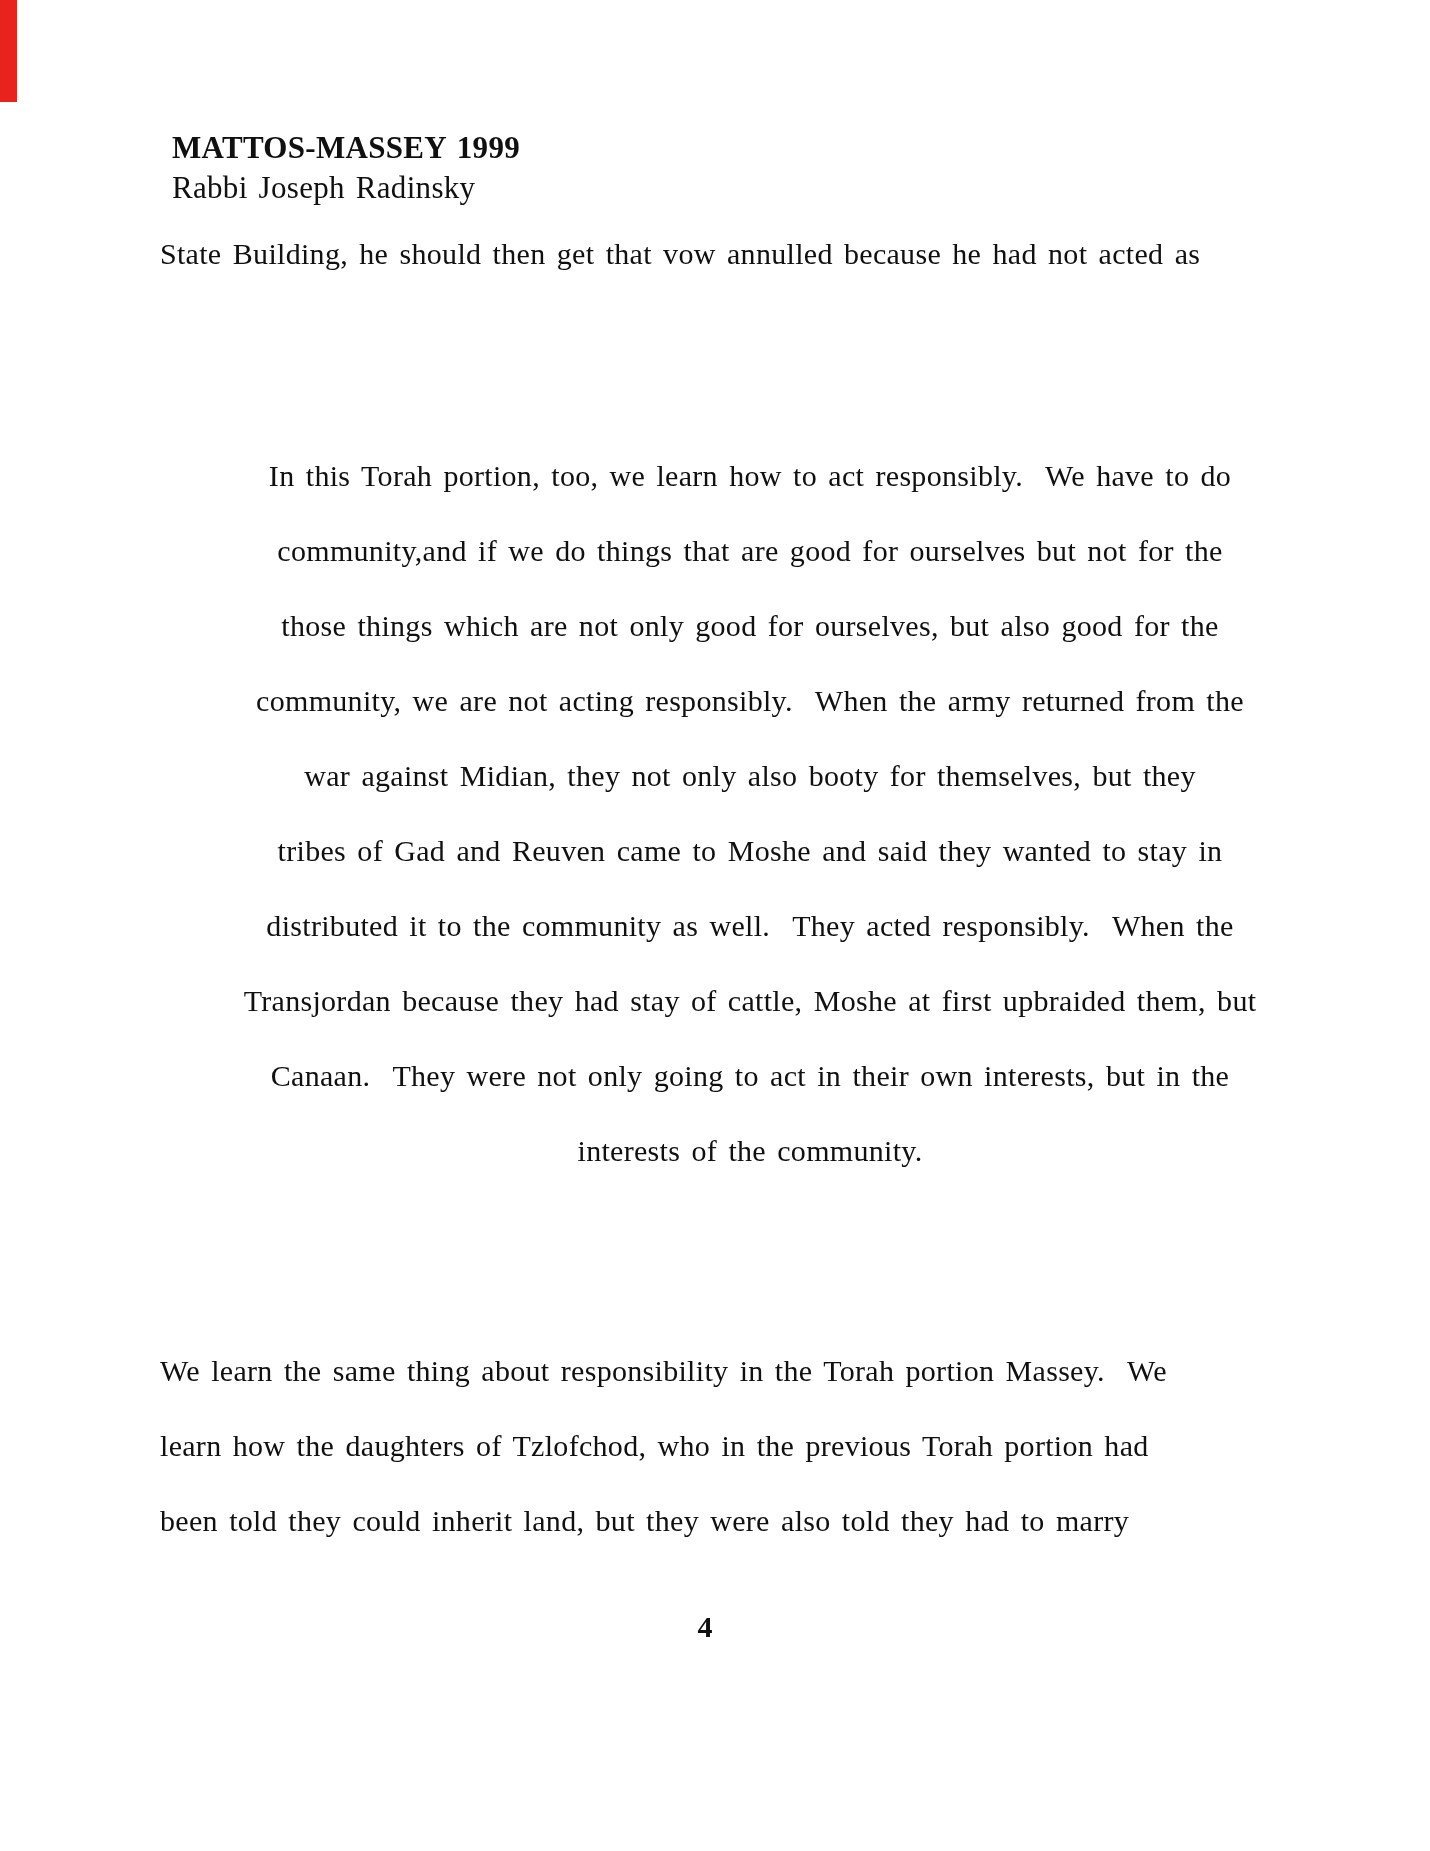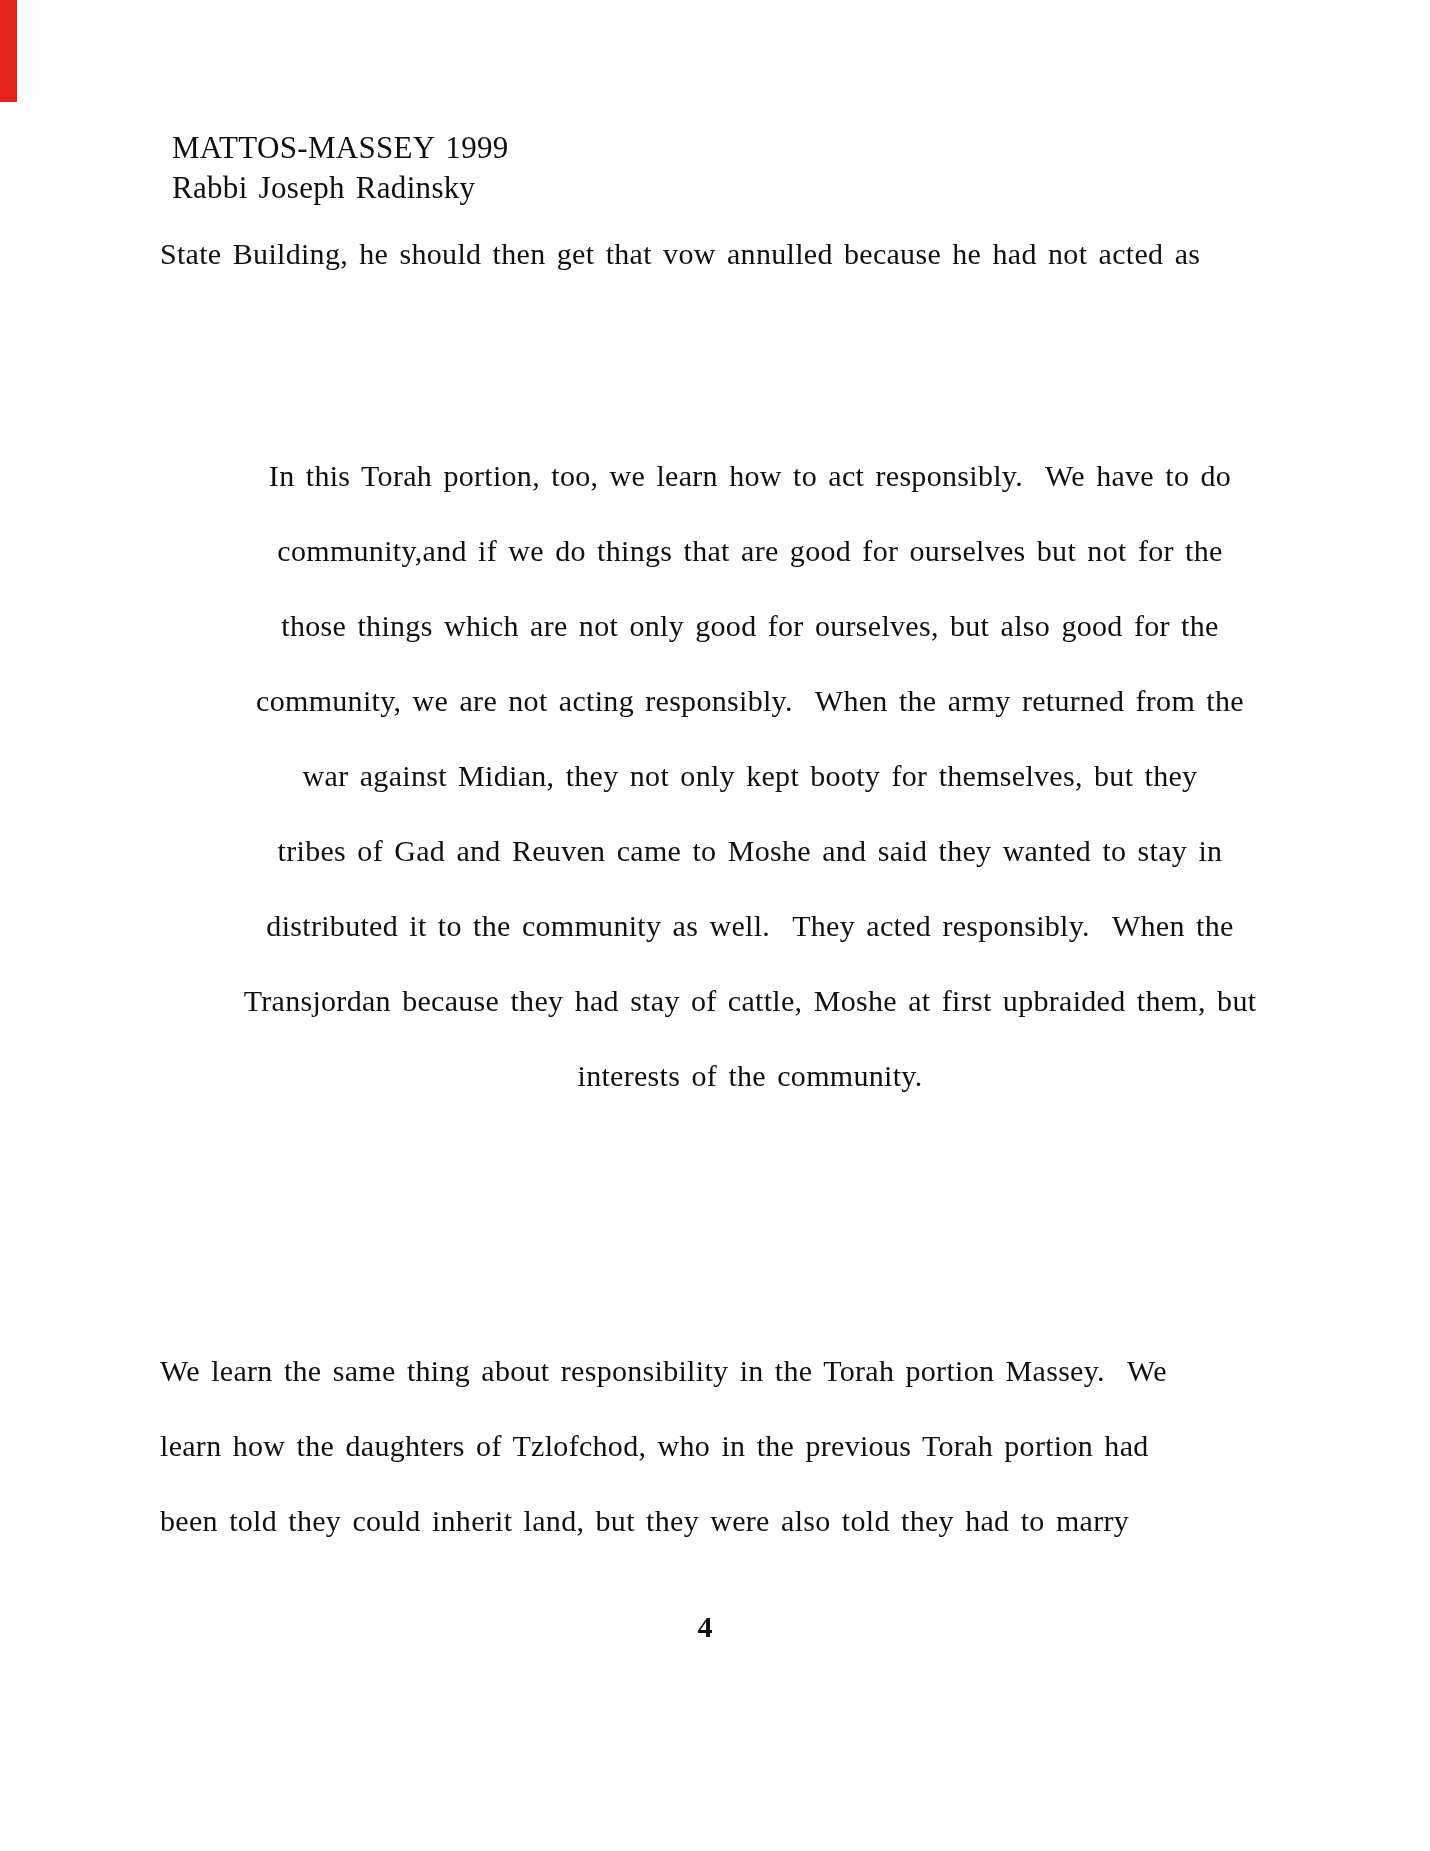--- a/index.html
+++ b/index.html
@@ -26,21 +26,21 @@
   .doc-header {
     position: absolute;
     left: 172px;
     top: 128px;
     font-size: 31px;
     line-height: 40px;
     letter-spacing: 0.3px;
     word-spacing: 3px;
   }
   .doc-header .title {
-    font-weight: 400;
+    font-weight: 700;
   }
   .doc-header .author {
     font-weight: 400;
   }
   .para {
     position: absolute;
     left: 160px;
     width: 1180px;
     font-size: 30px;
     line-height: 75px;
@@ -76,24 +76,25 @@
 
 <div class="para para-1">
   <div class="line">State Building, he should then get that vow annulled because he had not acted as</div>
 </div>
 
 <div class="para para-2">
   <div class="line">In this Torah portion, too, we learn how to act responsibly.  We have to do</div>
   <div class="line">community,and if we do things that are good for ourselves but not for the</div>
   <div class="line">those things which are not only good for ourselves, but also good for the</div>
   <div class="line">community, we are not acting responsibly.  When the army returned from the</div>
-  <div class="line">war against Midian, they not only kept booty for themselves, but they</div>
+  <div class="line">war against Midian, they not only also booty for themselves, but they</div>
   <div class="line">tribes of Gad and Reuven came to Moshe and said they wanted to stay in</div>
   <div class="line">distributed it to the community as well.  They acted responsibly.  When the</div>
   <div class="line">Transjordan because they had stay of cattle, Moshe at first upbraided them, but</div>
+  <div class="line">Canaan.  They were not only going to act in their own interests, but in the</div>
   <div class="line">interests of the community.</div>
 </div>
 
 <div class="para para-3">
   <div class="line">We learn the same thing about responsibility in the Torah portion Massey.  We</div>
   <div class="line">learn how the daughters of Tzlofchod, who in the previous Torah portion had</div>
   <div class="line">been told they could inherit land, but they were also told they had to marry</div>
 </div>
 
 <div class="page-number">4</div>

